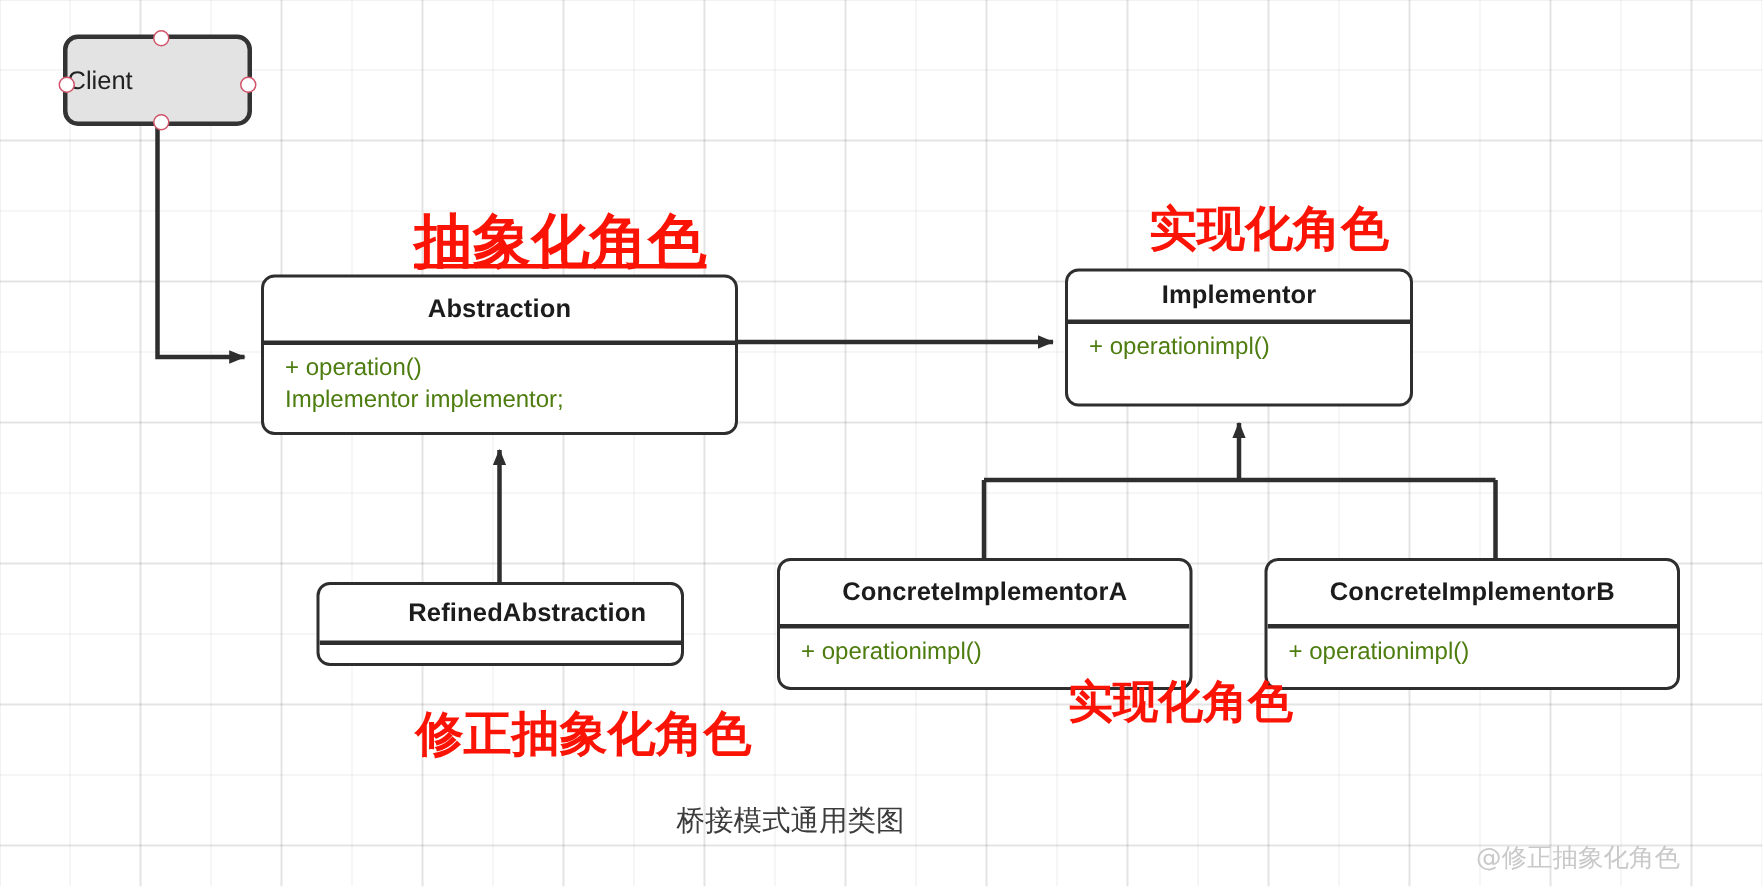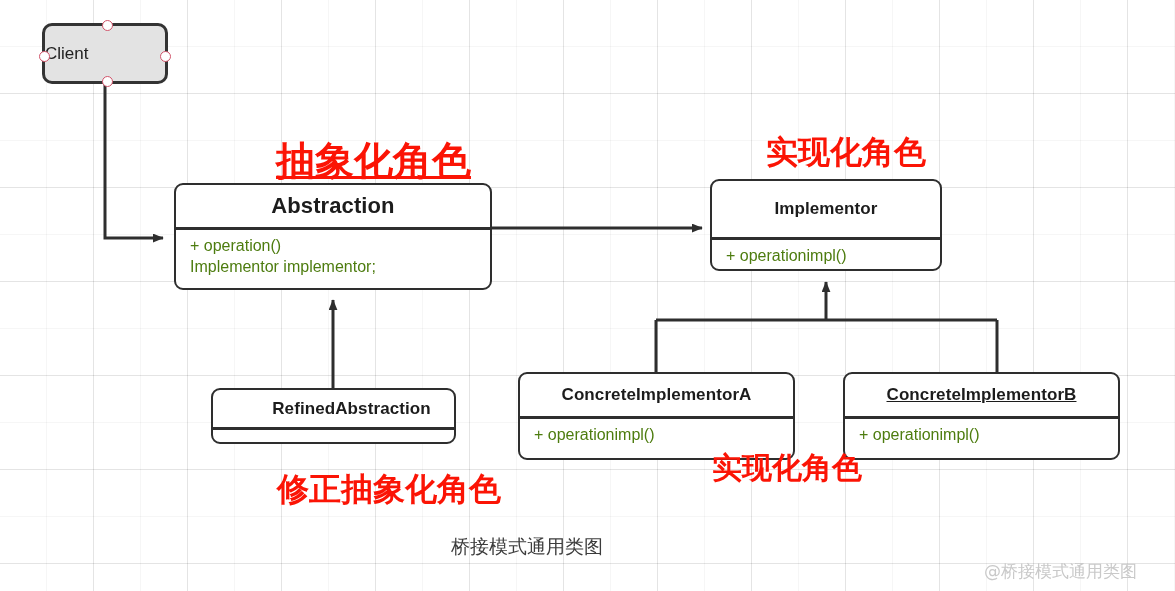--- a/index.html
+++ b/index.html
@@ -143,63 +143,63 @@
 
   <div class="client-node" style="left:42px; top:23px; width:126px; height:61px; font-size:17px;">
     <span>Client</span>
     <span class="handle" style="left:57px; top:-6px;"></span>
     <span class="handle" style="left:57px; bottom:-6px;"></span>
     <span class="handle" style="left:-6px; top:25px;"></span>
     <span class="handle" style="right:-6px; top:25px;"></span>
   </div>
 
   <div class="uml-box" style="left:174px; top:183px; width:318px; height:107px;">
-    <div class="uml-title" style="height:42px; font-size:22px;">Abstraction</div>
+    <div class="uml-title" style="height:42px; font-size:17px;">Abstraction</div>
     <div class="uml-divider"></div>
     <div class="uml-body" style="font-size:16px;">
       <div class="member">+ operation()</div>
       <div class="member">Implementor implementor;</div>
     </div>
   </div>
 
   <div class="uml-box" style="left:211px; top:388px; width:245px; height:56px;">
     <div class="uml-title" style="height:37px; font-size:17px;padding-left:36px;">RefinedAbstraction</div>
     <div class="uml-divider"></div>
     <div class="uml-body" style="font-size:16px; height:14px;"></div>
   </div>
 
   <div class="uml-box" style="left:710px; top:179px; width:232px; height:92px;">
-    <div class="uml-title" style="height:56px; font-size:17px;">Implementor</div>
+    <div class="uml-title" style="height:32px; font-size:17px;">Implementor</div>
     <div class="uml-divider"></div>
     <div class="uml-body" style="font-size:16px;">
       <div class="member">+ operationimpl()</div>
     </div>
   </div>
 
   <div class="uml-box" style="left:518px; top:372px; width:277px; height:88px;">
     <div class="uml-title" style="height:42px; font-size:17px;">ConcreteImplementorA</div>
     <div class="uml-divider"></div>
     <div class="uml-body" style="font-size:16px;">
       <div class="member">+ operationimpl()</div>
     </div>
   </div>
 
   <div class="uml-box" style="left:843px; top:372px; width:277px; height:88px;">
-    <div class="uml-title" style="height:42px; font-size:17px;text-decoration:underline;">ConcreteImplementorB</div>
+    <div class="uml-title" style="height:42px; font-size:17px;">ConcreteImplementorB</div>
     <div class="uml-divider"></div>
     <div class="uml-body" style="font-size:16px;">
       <div class="member">+ operationimpl()</div>
     </div>
   </div>
 
   <div class="annot" style="left:276px; top:134px; font-size:39px;text-decoration:underline;">抽象化角色</div>
 
   <div class="annot" style="left:277px; top:468px; font-size:32px;">修正抽象化角色</div>
 
   <div class="annot" style="left:766px; top:131px; font-size:32px;">实现化角色</div>
 
   <div class="annot" style="left:712px; top:448px; font-size:30px;">实现化角色</div>
 
   <div class="caption" style="left:451px; top:534px; font-size:19px;">桥接模式通用类图</div>
 
-  <div class="watermark" style="left:984px; top:560px; font-size:17px;">@桥接模式通用类图</div>
+  <div class="watermark" style="left:984px; top:560px; font-size:17px;">@修正抽象化角色</div>
 
 </div>
 
 </body></html>

